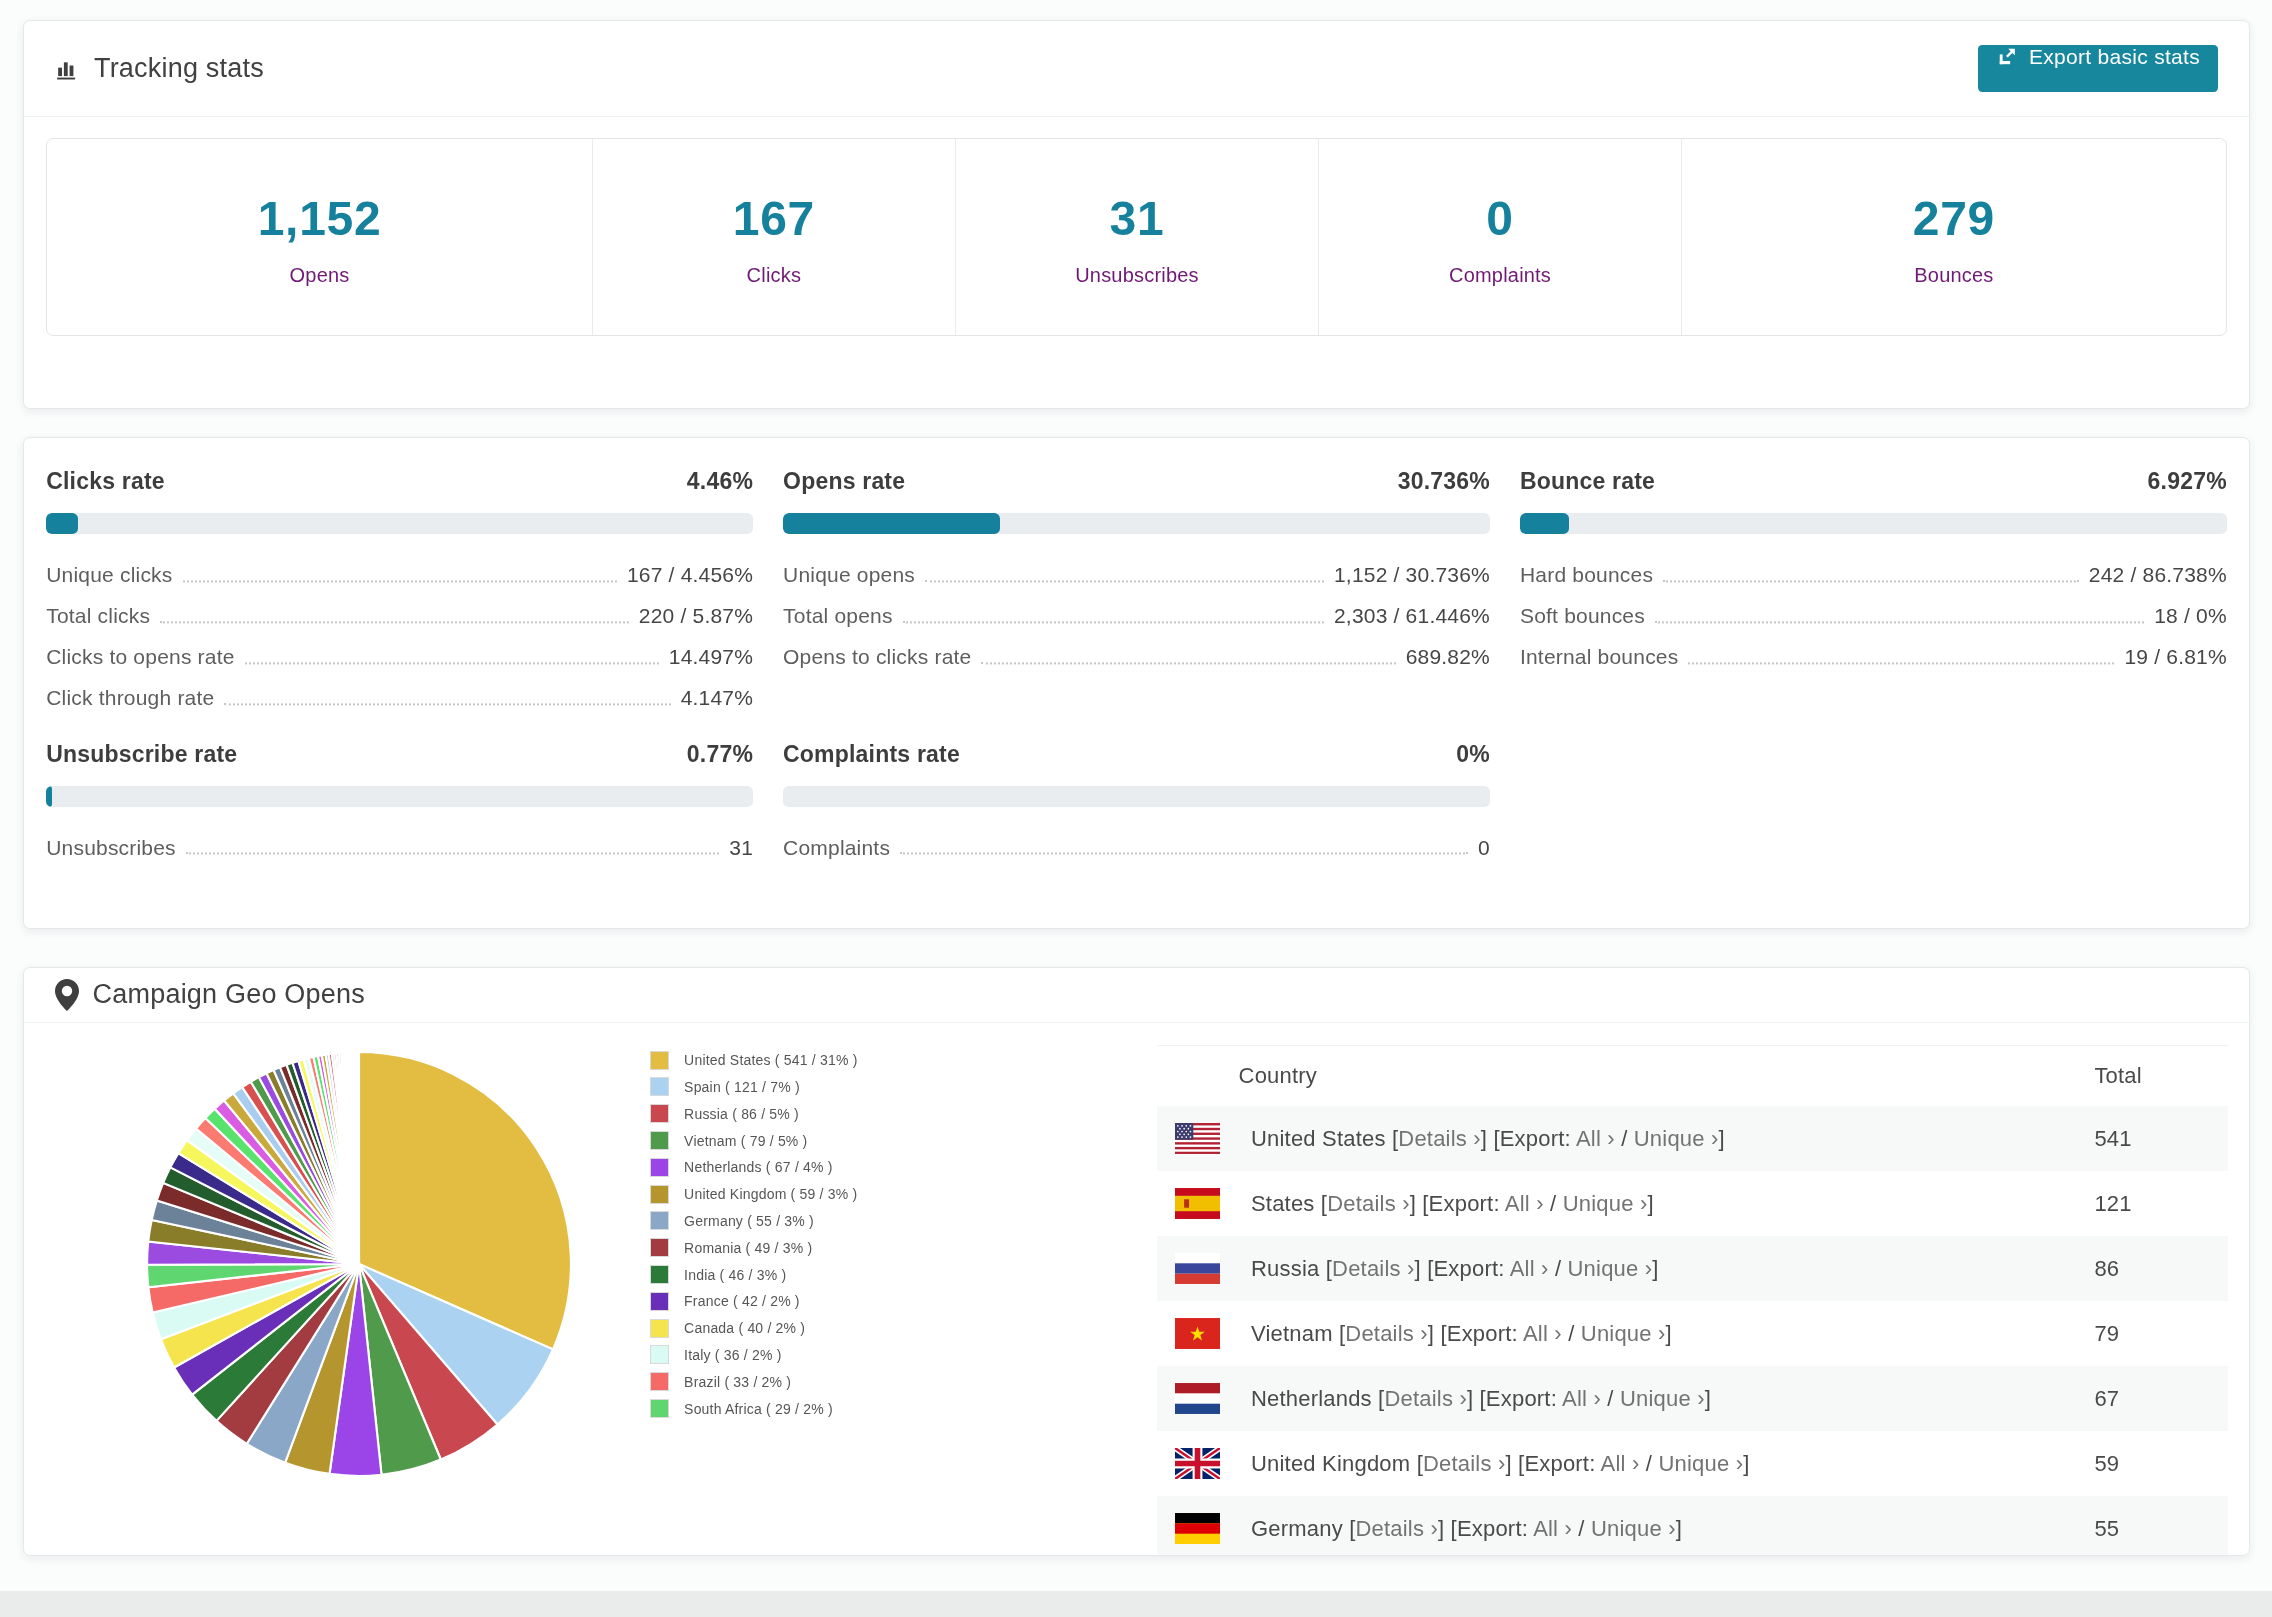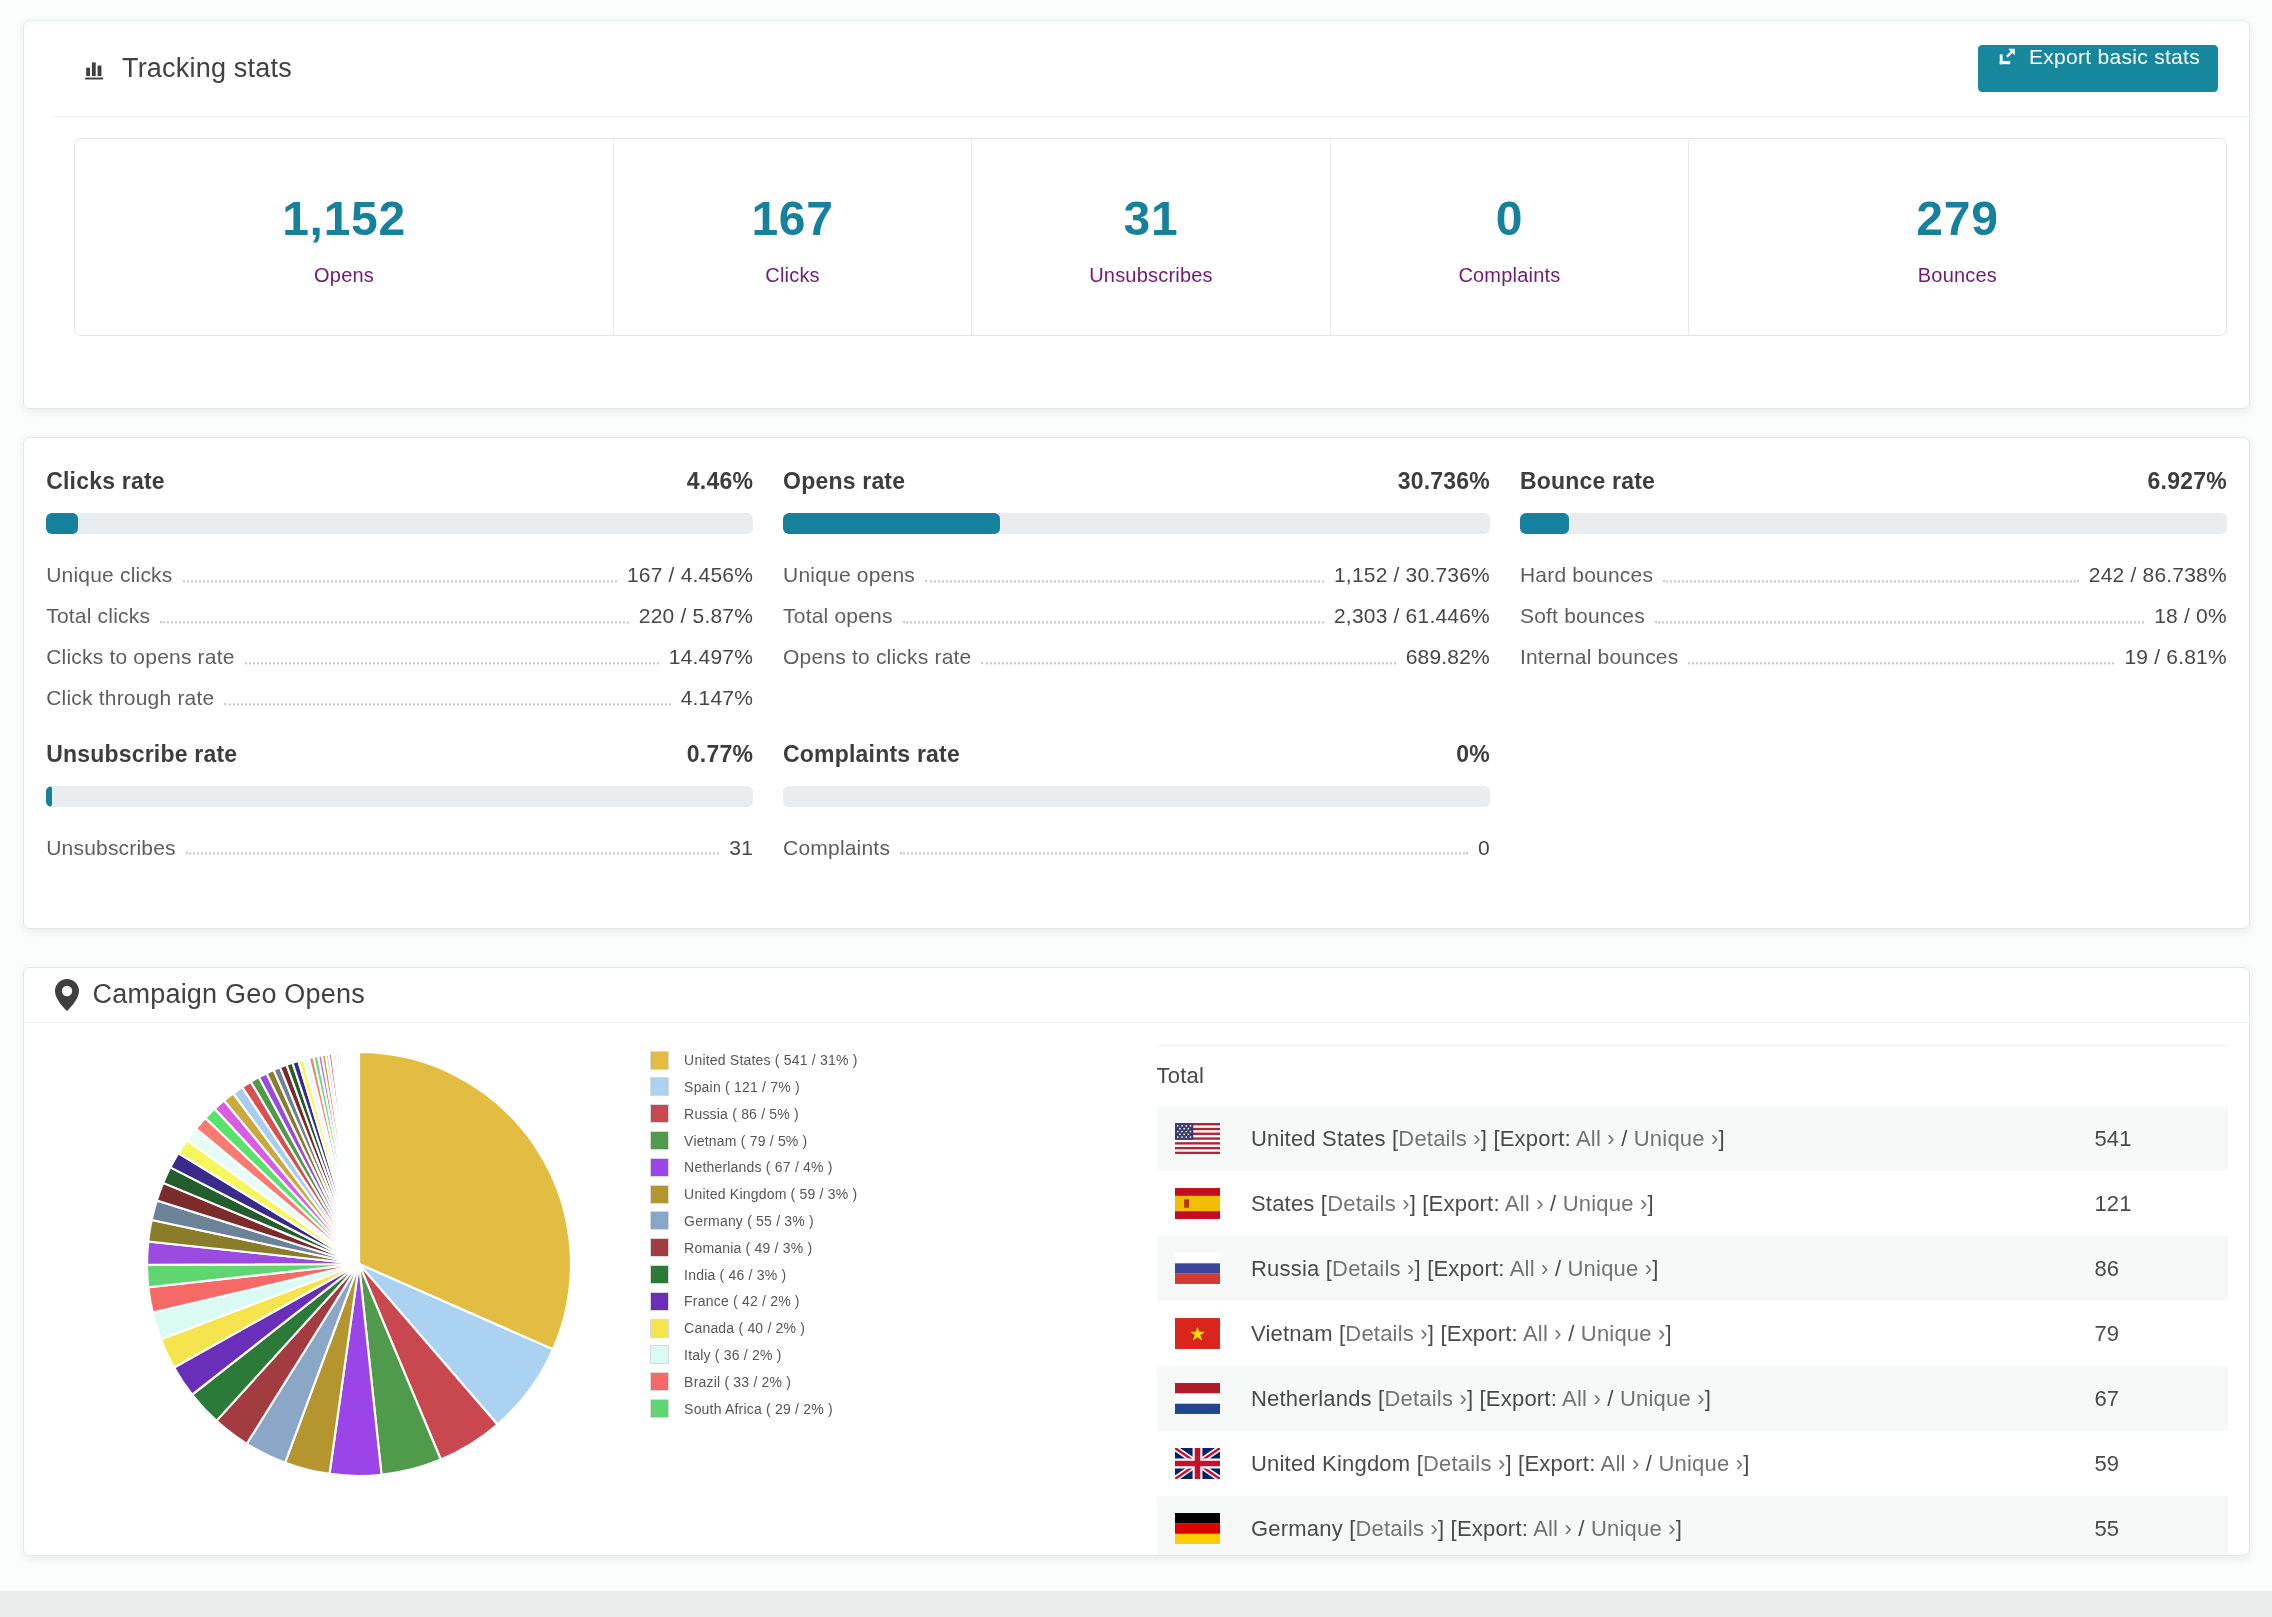--- a/index.html
+++ b/index.html
@@ -6,21 +6,21 @@
   html,body { margin:0; padding:0; }
   body {
     width:2273px; height:1618px; overflow:hidden; position:relative;
     background:#fbfcfc; font-family:"Liberation Sans", sans-serif; color:#4a4a4a;
     letter-spacing:0.2px;
   }
   .page-bottom { position:absolute; left:0; right:0; bottom:0; height:27px; background:#e9eceb; }
 
   .card { background:#fff; border:1.4px solid #e5e8e8; border-radius:7px; margin:0 22.6px;
           box-shadow:0 2.8px 8.5px rgba(40,50,60,.08); position:relative; }
-  #card-tracking { margin-top:20px;padding-left:28px; }
+  #card-tracking { margin-top:20px; }
   #card-rates { margin-top:28px; }
   #card-geo { margin-top:38px; height:589px; overflow:hidden; }
 
   .card-header { display:flex; align-items:center; justify-content:space-between;
                  padding:24px 31px; border-bottom:1.4px solid #f0f2f2; }
   #card-geo .card-header { padding:10.6px 31px; }
   .card-title { display:flex; align-items:center; gap:14px; font-size:27px; color:#414141; }
   .card-title svg { display:block; }
 
   .btn-teal { display:flex; align-items:flex-start; gap:10px; height:47px; padding:0 18.4px;
@@ -376,20 +376,21 @@
           <span class="swatch" style="background: rgb(245, 106, 103);"></span>
           <span>Brazil ( 33 / 2% )</span>
         </li>
         <li>
           <span class="swatch" style="background: rgb(95, 214, 112);"></span>
           <span>South Africa ( 29 / 2% )</span>
         </li>
       </ul>
     <div class="geo-table">
       <div class="geo-thead">
+        <span class="th-country">Country</span>
         <span class="th-total">Total</span>
       </div>
       <div id="geo-rows">
           <div class="geo-row">
             <svg class="flag" viewBox="0 0 64 44">
               <rect width="64" height="44" fill="#b22234"></rect>
               <g fill="#fff">
                 <rect y="3.4" width="64" height="3.4"></rect>
                 <rect y="10.2" width="64" height="3.4"></rect>
                 <rect y="17" width="64" height="3.4"></rect>

